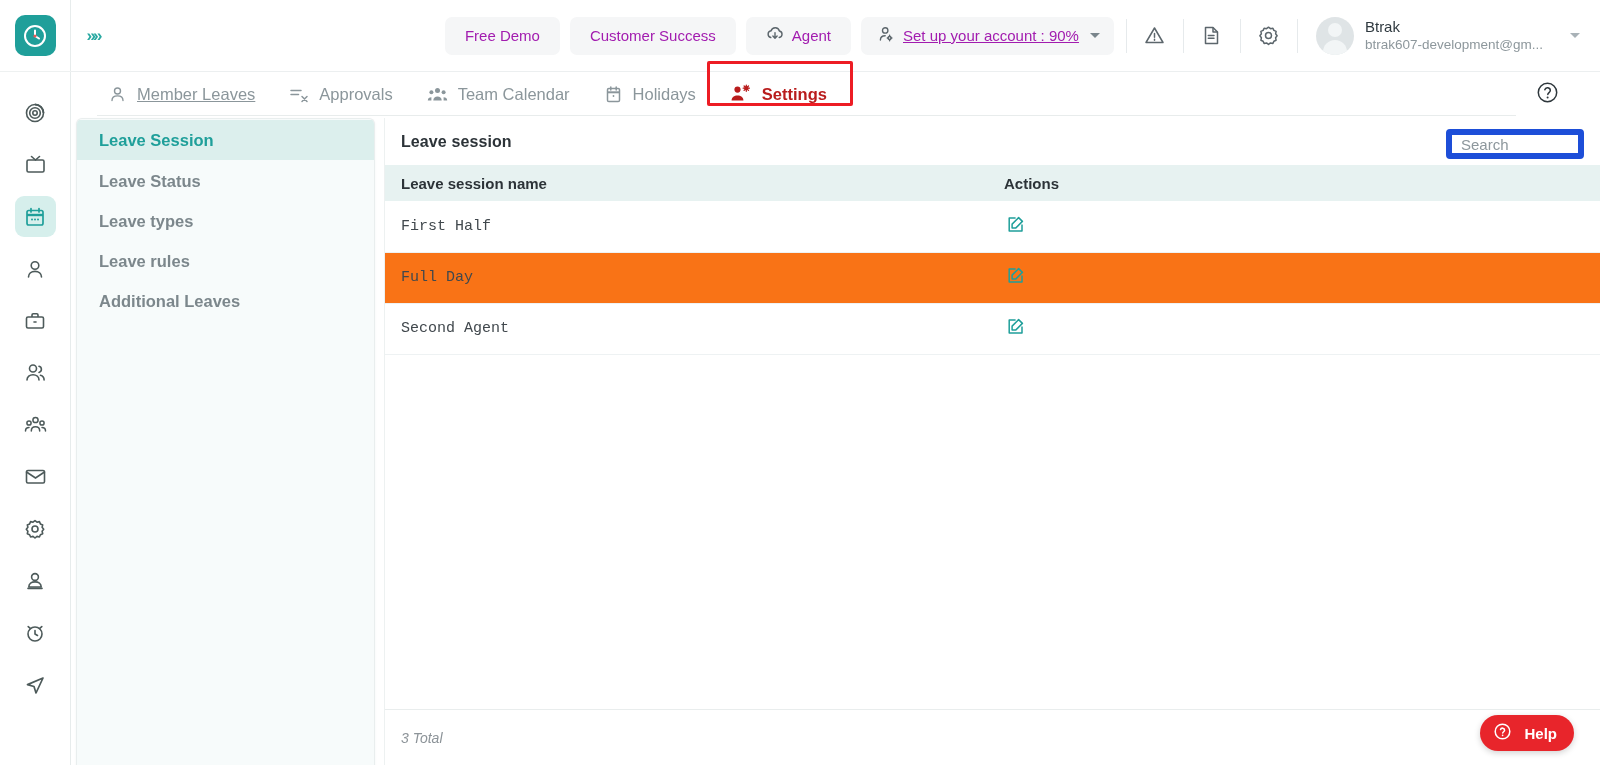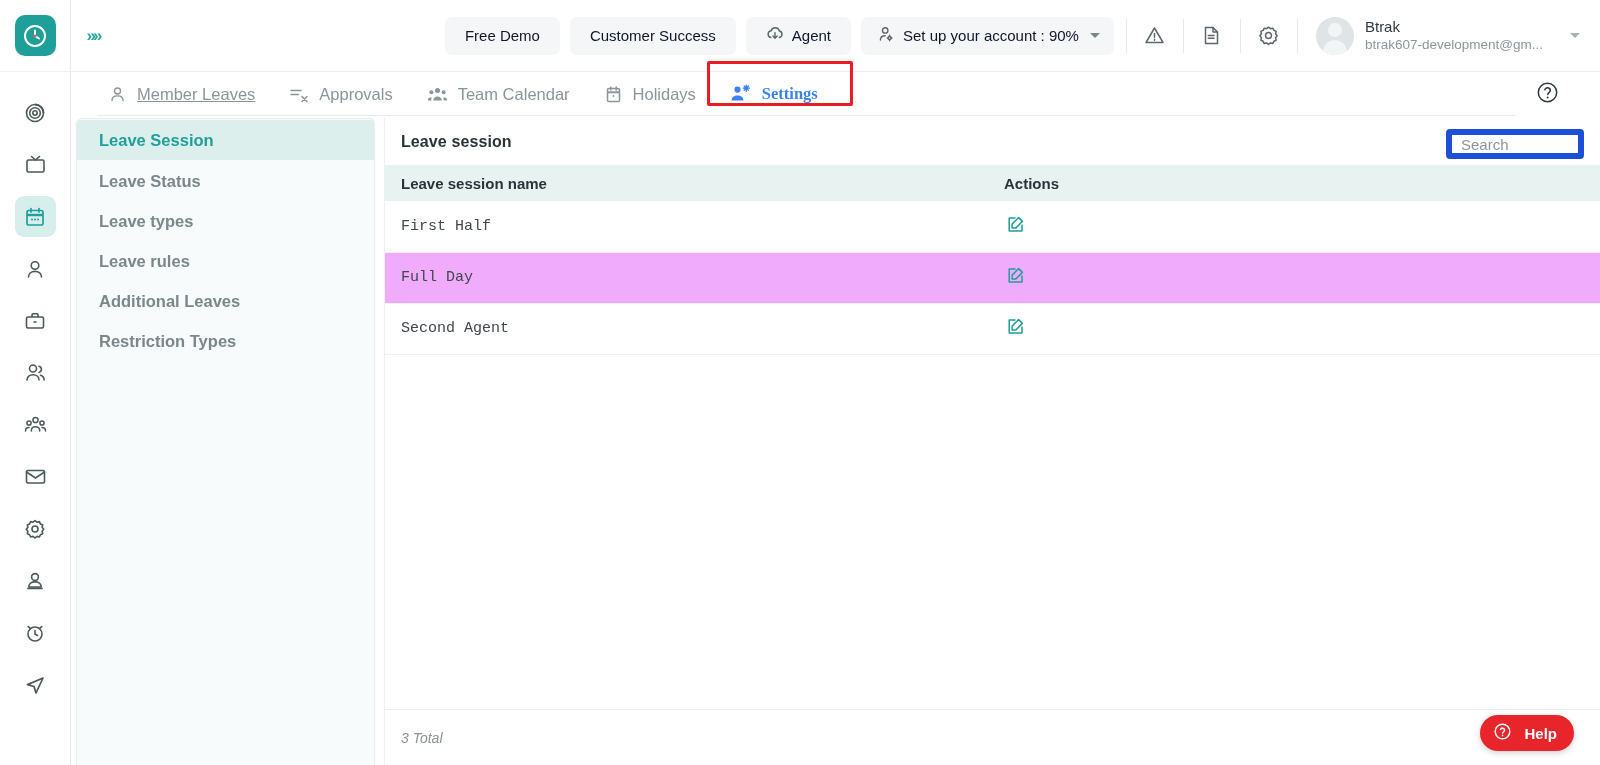--- a/index.html
+++ b/index.html
@@ -50,23 +50,23 @@
   }
   #expand-arrows {
     width: 44px; display: flex; align-items: center; justify-content: center;
     color: #2aa9a2; font-size: 17px; letter-spacing: -3px; font-weight: 700;
   }
   .hdr-spacer { flex: 1; }
   .hdr-btn {
     height: 38px; border-radius: 7px; background: #f5f6f7;
     display: flex; align-items: center; gap: 8px;
     padding: 0 20px; margin-right: 10px;
-    color: #0f172a; font-size: 15px; white-space: nowrap;
-  }
-  .hdr-btn.setup { padding: 0 14px 0 16px; }
+    color: #a21caf; font-size: 15px; white-space: nowrap;
+  }
+  .hdr-btn.setup { padding: 0 14px 0 16px; text-decoration: underline; }
   .caret-down {
     width: 0; height: 0; margin-left: 3px;
     border-left: 5px solid transparent; border-right: 5px solid transparent;
     border-top: 5px solid #7a858c;
   }
   .hdr-sep { width: 1px; height: 34px; background: #e6eaec; margin: 0 2px; }
   .hdr-icon {
     width: 52px; height: 50px;
     display: flex; align-items: center; justify-content: center;
     color: #5c666c;
@@ -107,21 +107,21 @@
   #tabbar::after {
     content: ""; position: absolute; left: 26px; right: 84px; bottom: 0;
     height: 1px; background: #e8ecec;
   }
   .tab {
     display: flex; align-items: center; gap: 10px;
     height: 44px; padding: 0 17px;
     font-size: 16.5px; color: #8b969b; white-space: nowrap;
   }
   .tab.first { margin-left: 20px; text-decoration: underline; }
-  .tab.active { color: #3b82f6; font-weight: 600; font-family: Liberation Serif, serif; }
+  .tab.active { color: #b91c1c; font-weight: 600; }
   .tab .tab-ico { display: flex; align-items: center; color: inherit; }
   #settings-tab-wrap { position: relative; padding: 0; }
   #settings-highlight {
     position: absolute; left: -6px; top: -11px;
     width: 146px; height: 45px;
     border: 3px solid #ed1c24; border-radius: 2px;
     pointer-events: none;
   }
   #tab-help-icon {
     position: absolute; right: 40px; top: 8px;
@@ -181,21 +181,21 @@
     font-size: 15px; font-weight: 700; color: #2c3338;
     height: 36px; padding: 0 16px;
   }
   th.col-name { width: 603px; }
   tbody td {
     height: 51px; padding: 0 16px;
     font-size: 15px; color: #41484d;
     border-bottom: 1px solid #eef2f3;
     font-family: Liberation Mono, monospace;
   }
-  tbody tr.alt td { background: #f0abfc; }
+  tbody tr.alt td { background: #f97316; }
   td.actions-cell { padding-left: 16px; }
   .edit-btn {
     display: inline-flex; align-items: center; justify-content: center;
     width: 22px; height: 22px; color: #1f9f9a;
     background: none; border: none; cursor: pointer; padding: 0;
   }
 
   #table-fill { flex: 1; background: #ffffff; }
   #card-foot {
     height: 56px; flex: none;
@@ -485,23 +485,20 @@
     <span>Leave Status</span>
   </div>
   <div class="subnav-item">
     <span>Leave types</span>
   </div>
   <div class="subnav-item">
     <span>Leave rules</span>
   </div>
   <div class="subnav-item">
     <span>Additional Leaves</span>
-  </div>
-  <div class="subnav-item">
-    <span>Restriction Types</span>
   </div>
 </div>
 
 <div id="card">
   <div id="card-head">
     <div id="card-title">Leave session</div>
     <input id="search-input" type="text" placeholder="Search" style="">
   </div>
 
   <table>

